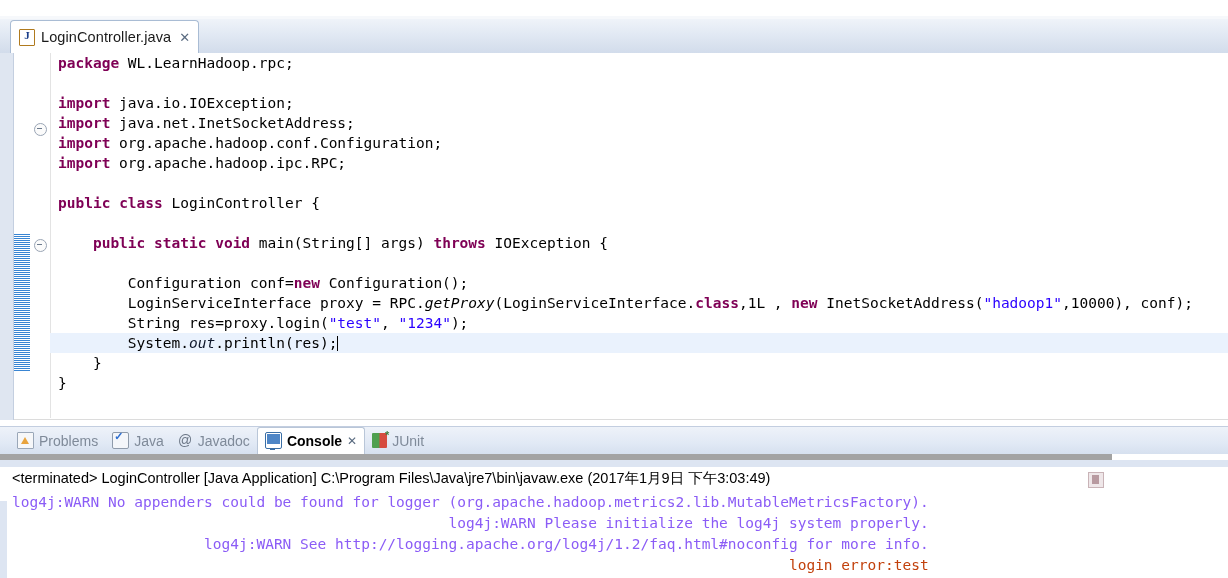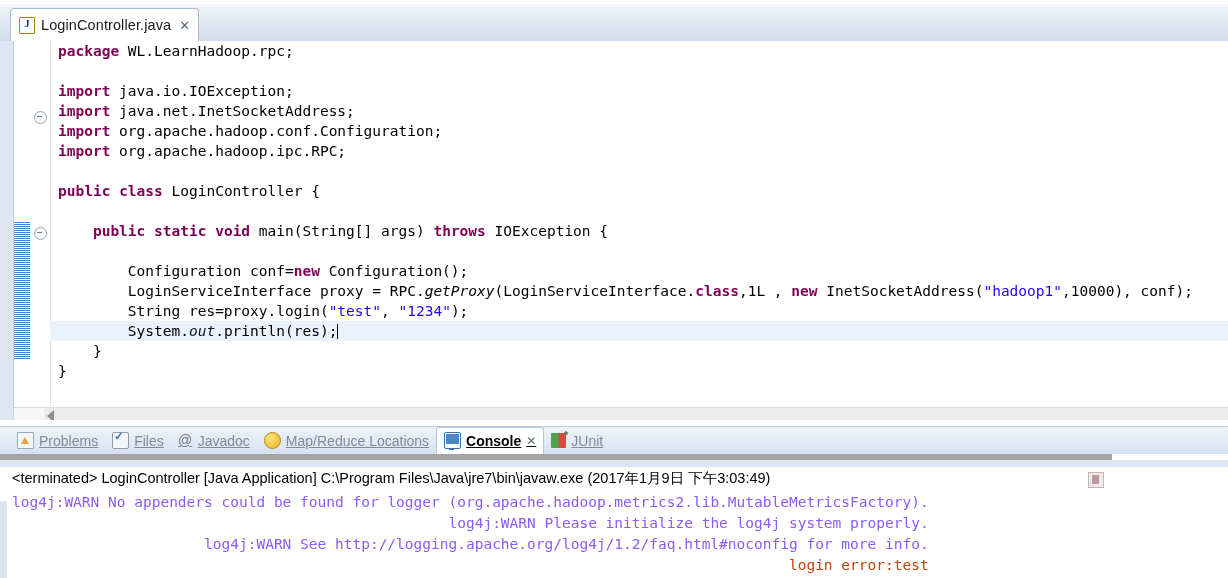--- a/index.html
+++ b/index.html
@@ -9,21 +9,21 @@
   body {
     width: 1228px; height: 578px;
     font-family: "Liberation Sans", sans-serif;
     overflow: hidden;
     position: relative;
   }
 
   
   #editor-area {
     position: absolute;
-    left: 0; top: 4px;
+    left: 0; top: 16px;
     width: 971px; height: 420px;
     background: #e8eef7;
     text-decoration: underline;
   }
 
   
   #tab-strip {
     position: absolute;
     left: 0; top: 0;
     width: 1228px; height: 37px;
@@ -202,21 +202,20 @@
   }
   .vtab {
     display: flex;
     align-items: center;
     gap: 5px;
     height: 27px;
     padding: 0 7px;
     font-size: 14px;
     color: #7f8a99;
     white-space: nowrap;
-    text-decoration: underline;
   }
   .vtab.active {
     background: #ffffff;
     color: #000;
     font-weight: bold;
     border: 1px solid #b9c6d8;
     border-bottom: 1px solid #ffffff;
     border-top-left-radius: 3px;
     border-top-right-radius: 3px;
     box-sizing: border-box;
@@ -378,29 +377,25 @@
 </div>
 
 <div id="bottom-panel">
   <div id="bottom-tabstrip">
       <div class="vtab">
         <span class="ic ic-problems"></span>
         <span>Problems</span>
       </div>
       <div class="vtab">
         <span class="ic ic-tasks"></span>
-        <span>Files</span>
+        <span>Java</span>
       </div>
       <div class="vtab">
         <span class="ic ic-javadoc">@</span>
         <span>Javadoc</span>
-      </div>
-      <div class="vtab">
-        <span class="ic ic-mapreduce"></span>
-        <span>Map/Reduce Locations</span>
       </div>
       <div class="vtab active">
         <span class="ic ic-console"></span>
         <span>Console</span>
         <span class="vclose">✕</span>
       </div>
       <div class="vtab">
         <span class="ic ic-junit"></span>
         <span>JUnit</span>
       </div>

